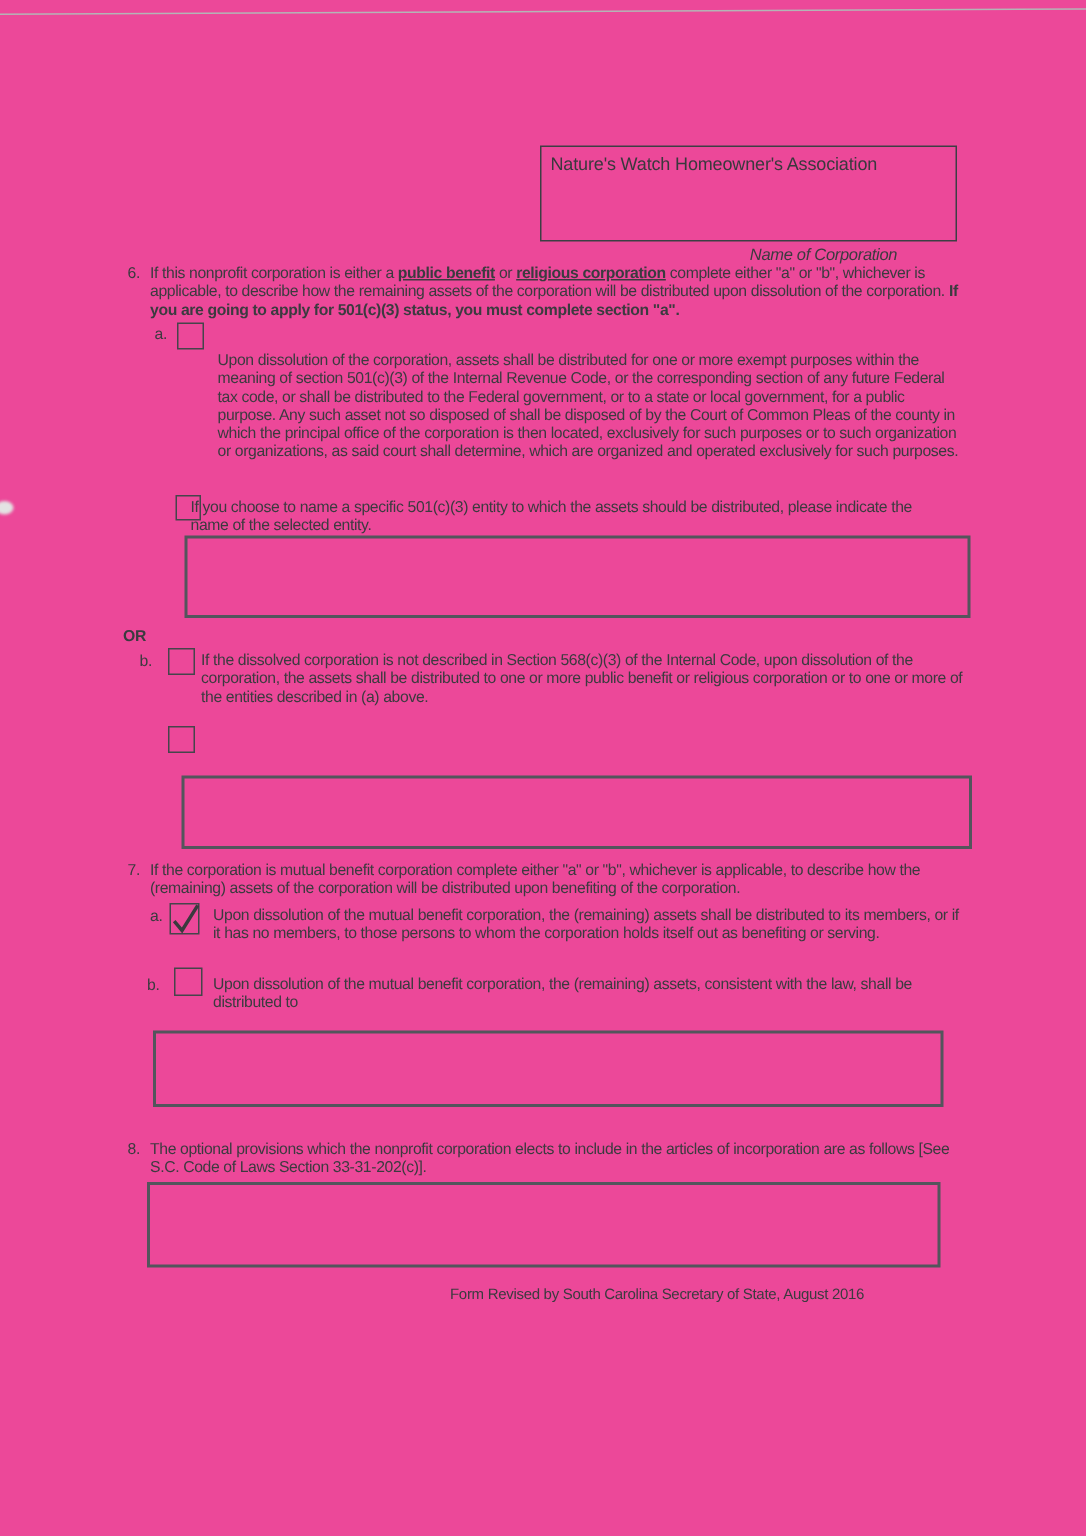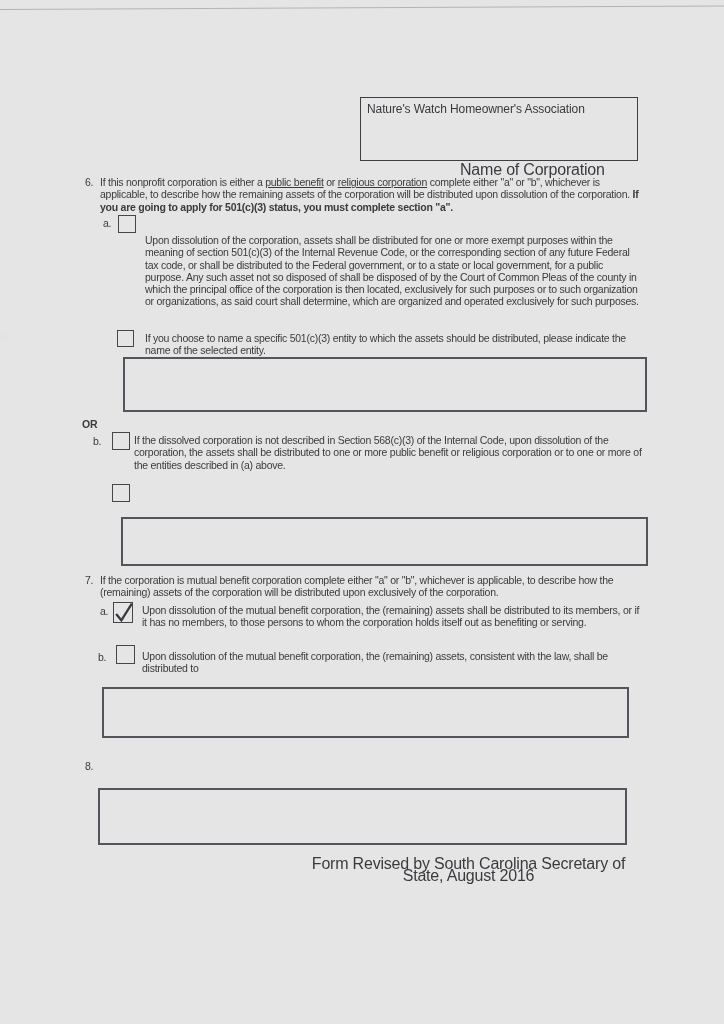--- a/index.html
+++ b/index.html
@@ -4,66 +4,66 @@
 <style>
   * { margin: 0; padding: 0; box-sizing: border-box; }
   html, body { background: #ffffff; }
   body {
     width: 724px; height: 1024px;
     font-family: "Liberation Sans", "DejaVu Sans", sans-serif;
     color: #3b3b3f;
     position: relative;
     overflow: hidden;
   }
-  .page { position: absolute; inset: 0; background: #e5e5e5; }
+  .page { position: absolute; inset: 0; background: #ec4899; }
 
   .scan-edge {
     position: absolute; left: -2px; top: 9px; width: 730px; height: 1px;
     background: #b4b4b6; transform: rotate(-0.28deg); transform-origin: left center;
   }
   .smudge {
     position: absolute; left: -3px; top: 334px; width: 12px; height: 9px;
     background: #e3e3e3; border-radius: 50%; filter: blur(1px);
   }
 
   .txt {
     position: absolute;
     font-size: 10.5px; line-height: 12.3px; letter-spacing: -0.25px;
     color: #3b3b3f;
   }
   .num { font-size: 10.5px; }
-  .bu { font-weight: normal; text-decoration: underline; }
+  .bu { font-weight: bold; text-decoration: underline; }
   .b  { font-weight: bold; }
 
   .field-box {
     position: absolute; background: transparent;
     border: 2px solid #53555c;
   }
   .name-box {
     position: absolute; left: 360px; top: 97px; width: 278px; height: 64px;
     border: 1.5px solid #3e3e44;
   }
   .name-box .name-text {
     position: absolute; left: 6px; top: 4px;
     font-size: 12px; letter-spacing: -0.1px; color: #39393d;
   }
   .right-label {
-    position: absolute; text-align: left;
-    font-size: 16px; line-height: 12.2px; letter-spacing: -0.2px; color: #3b3b3f;
+    position: absolute; text-align: center;
+    font-size: 11px; line-height: 12.2px; letter-spacing: -0.2px; color: #3b3b3f; font-style: italic;
   }
 
   .checkbox {
     position: absolute; border: 1.6px solid #45454b; background: transparent;
   }
   .checkbox svg { display: none; position: absolute; left: -1px; top: -3px; }
   .checkbox.checked svg { display: block; }
 
   .footer {
     position: absolute; left: 300px; top: 858px; width: 337px;
-    text-align: center; font-size: 16px; line-height: 12.4px;
+    text-align: left; font-size: 10px; line-height: 12.4px;
     letter-spacing: -0.2px; color: #3b3b3f;
   }
 </style>
 </head>
 <body>
 
 <div class="page">
 
   <div class="scan-edge"></div>
   <div class="smudge"></div>
@@ -80,58 +80,59 @@
 
   <div class="txt" style="left:103px; top:217px;">a.</div>
   <div class="checkbox" style="left:118px; top:215px; width:18px; height:18px;">
     
   </div>
   <div class="txt" style="left:145px; top:234px; width:498px;">Upon dissolution of the corporation, assets shall be distributed for one or more exempt purposes within the meaning of section 501(c)(3) of the Internal Revenue Code, or the corresponding section of any future Federal tax code, or shall be distributed to the Federal government, or to a state or local government, for a public purpose.  Any such asset not so disposed of shall be disposed of by the Court of Common Pleas of the county in which the principal office of the corporation is then located, exclusively for such purposes or to such organization or organizations, as said court shall determine, which are organized and operated exclusively for such purposes.</div>
 
   <div class="checkbox" style="left:117px; top:330px; width:17px; height:17px;">
     
   </div>
-  <div class="txt" style="left:145px; top:332px; width:498px;">If you choose to name a specific 501(c)(3) entity to which the assets should be distributed, please indicate the name of the selected entity.</div>
+  <div class="txt" style="left:127px; top:332px; width:498px;">If you choose to name a specific 501(c)(3) entity to which the assets should be distributed, please indicate the name of the selected entity.</div>
 
   <div class="field-box" style="left:123px; top:357px; width:524px; height:55px;"></div>
 
   <div class="txt b" style="left:82px; top:418px;">OR</div>
 
   <div class="txt" style="left:93px; top:435px;">b.</div>
   <div class="checkbox" style="left:112px; top:432px; width:18px; height:18px;">
     
   </div>
   <div class="txt" style="left:134px; top:434px; width:508px;">If the dissolved corporation is not described in Section 568(c)(3) of the Internal Code, upon dissolution of the corporation, the assets shall be distributed to one or more public benefit or religious corporation or to one or more of the entities described in (a) above.</div>
 
   <div class="checkbox" style="left:112px; top:484px; width:18px; height:18px;">
     
   </div>
 
   <div class="field-box" style="left:121px; top:517px; width:527px; height:49px;"></div>
 
   <div class="txt num" style="left:85px; top:574px;">7.</div>
-  <div class="txt" style="left:100px; top:574px; width:543px;">If the corporation is mutual benefit corporation complete either "a" or "b", whichever is applicable, to describe how the (remaining) assets of the corporation will be distributed upon exclusively of the corporation.</div>
+  <div class="txt" style="left:100px; top:574px; width:543px;">If the corporation is mutual benefit corporation complete either "a" or "b", whichever is applicable, to describe how the (remaining) assets of the corporation will be distributed upon benefiting of the corporation.</div>
 
   <div class="txt" style="left:100px; top:605px;">a.</div>
   <div class="checkbox checked" style="left:113px; top:602px; width:20px; height:21px;">
     <svg width="23" height="26" viewBox="0 0 22 24">
       <polyline points="3,13 8,19 18,3" fill="none" stroke="#3a3a3e" stroke-width="2.2"></polyline>
     </svg>
   </div>
   <div class="txt" style="left:142px; top:604px; width:500px;">Upon dissolution of the mutual benefit corporation, the (remaining) assets shall be distributed to its members, or if it has no members, to those persons to whom the corporation holds itself out as benefiting or serving.</div>
 
   <div class="txt" style="left:98px; top:651px;">b.</div>
   <div class="checkbox" style="left:116px; top:645px; width:19px; height:19px;">
     
   </div>
   <div class="txt" style="left:142px; top:650px; width:502px;">Upon dissolution of the mutual benefit corporation, the (remaining) assets, consistent with the law, shall be distributed to</div>
 
   <div class="field-box" style="left:102px; top:687px; width:527px; height:51px;"></div>
 
   <div class="txt num" style="left:85px; top:760px;">8.</div>
+  <div class="txt" style="left:100px; top:760px; width:545px;">The optional provisions which the nonprofit corporation elects to include in the articles of incorporation are as follows [See S.C. Code of Laws Section 33-31-202(c)].</div>
 
   <div class="field-box" style="left:98px; top:788px; width:529px; height:57px;"></div>
 
   <div class="footer">
     <div>Form Revised by South Carolina Secretary of State, August 2016</div>
   </div>
 
 </div>
 
 </body></html>

